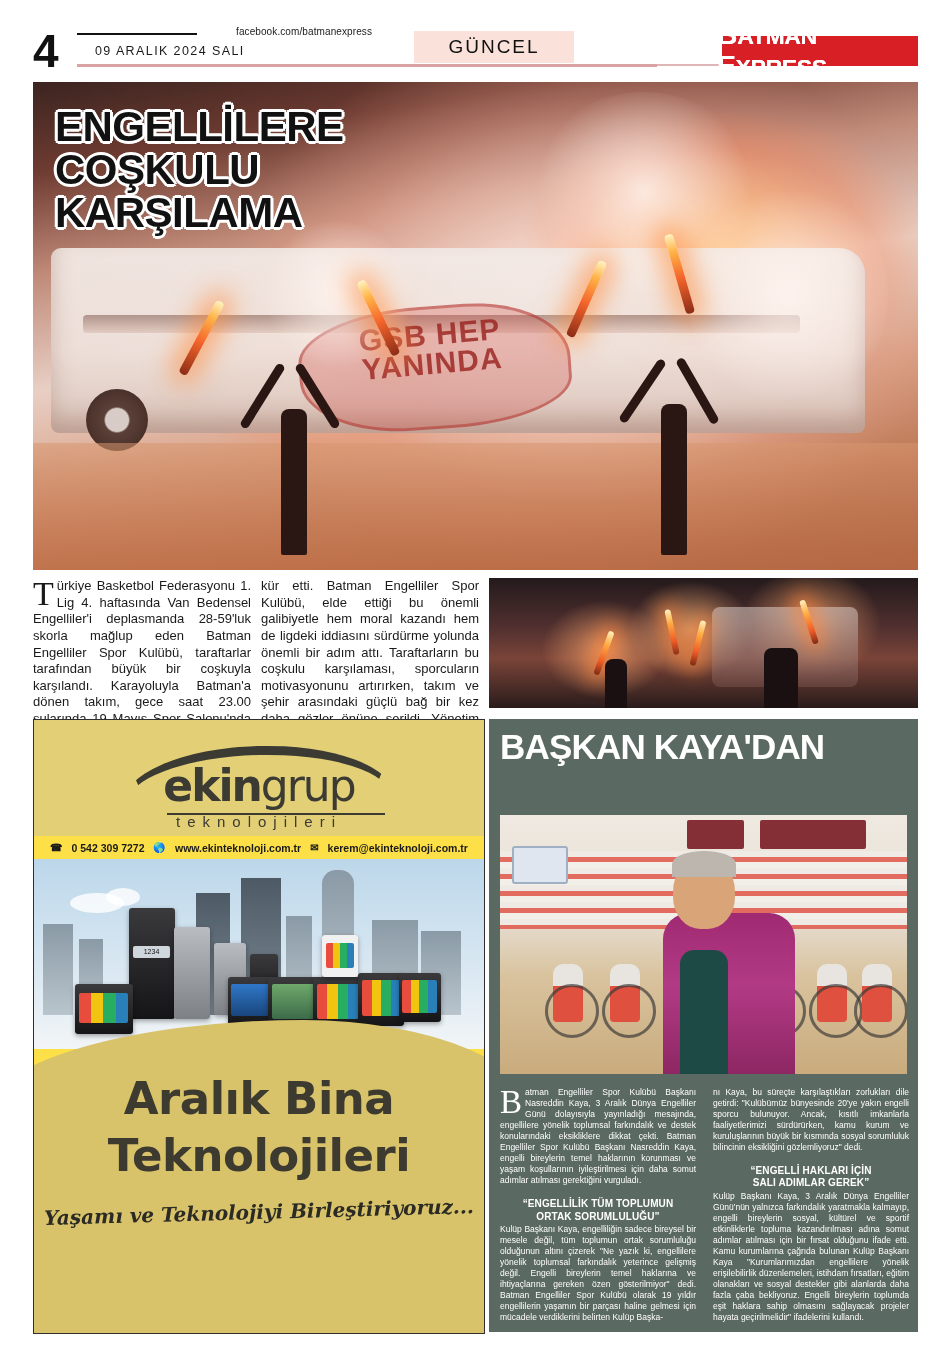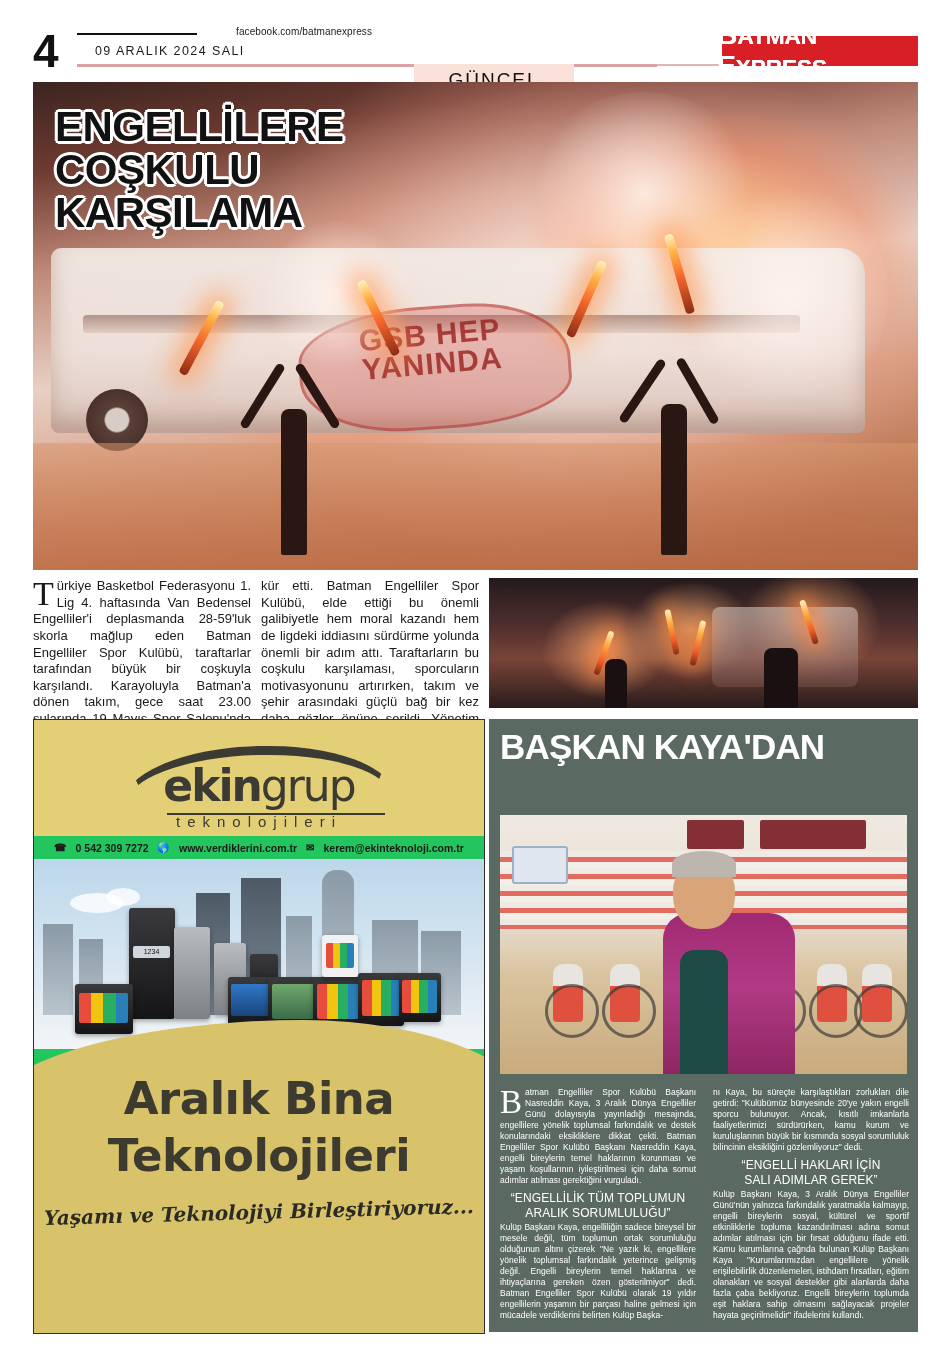--- a/index.html
+++ b/index.html
@@ -23,21 +23,21 @@
     letter-spacing:.1px;font-family:"Liberation Sans", sans-serif;padding-left:36px;
   }
   .date-line{
     position:absolute;left:95px;top:44px;font-size:12.5px;color:#1a1a1a;
     letter-spacing:1.4px;font-family:"Liberation Sans", sans-serif;
   }
   .head-rule{position:absolute;left:77px;top:64px;width:580px;height:3px;background:#d9a3a3;}
   .head-rule2{position:absolute;left:657px;top:64px;width:190px;height:2px;background:#e0b5b5;}
   .section-tab{
     position:absolute;left:414px;top:31px;width:160px;height:32px;
-    background:#fae2db;display:flex;align-items:center;justify-content:center;margin-top:33px;
+    background:#fae2db;display:flex;align-items:center;justify-content:center;
   }
   .section-tab span{
     font-size:19px;letter-spacing:2px;color:#111;
     font-family:"Liberation Sans", sans-serif;
   }
   .logo{
     position:absolute;right:33px;top:36px;width:196px;height:30px;background:#d81f26;
     display:flex;align-items:center;justify-content:flex-end;
   }
   .logo span{
@@ -147,21 +147,21 @@
   .p2flare{
     position:absolute;width:6px;height:46px;border-radius:3px;
     background:linear-gradient(180deg,#fff0c0,#ffad44 30%,#ef5b27 70%,#7d2a14);
     box-shadow:0 0 18px 7px rgba(255,130,55,.6);
   }
   .p2fig{position:absolute;bottom:0;width:22px;height:38%;background:#1a1012;border-radius:8px 8px 0 0;}
 
   
   .ad{
     position:absolute;left:33px;top:719px;width:450px;height:613px;
-    border:1.5px solid #2f2f2f;background:#22c55e;overflow:hidden;
+    border:1.5px solid #2f2f2f;background:#fde047;overflow:hidden;
   }
   .ad-logo-zone{position:absolute;left:0;top:0;width:100%;height:116px;background:#e2cf76;}
   .ad-swoosh{
     position:absolute;left:88px;top:26px;width:265px;height:46px;
     border-top:9px solid #3b3a33;border-radius:50%/100% 100% 0 0;
     border-left:4px solid transparent;border-right:4px solid transparent;
     transform:rotate(-1.5deg);
   }
   .ad-ekin{
     position:absolute;left:0;top:44px;width:100%;text-align:center;
@@ -261,22 +261,22 @@
     background:#bdb6ae;border-radius:50% 50% 0 0;
   }
   .a2-cols{position:absolute;left:11px;top:368px;width:409px;}
   .a2col{
     position:absolute;top:0;width:196px;font-size:8.5px;line-height:1.3;
     color:#ffffff;text-align:justify;font-family:"Liberation Sans", sans-serif;
   }
   .a2col.l{left:0;}
   .a2col.r{left:213px;}
   .a2-sub{
-    text-align:center;font-weight:400;font-size:12px;line-height:1.22;
-    margin:5px 0 1px;letter-spacing:.1px;
+    text-align:center;font-weight:700;font-size:10px;line-height:1.22;
+    margin:12px 0 1px;letter-spacing:.1px;
   }
   .a2-drop::first-letter{
     float:left;font-size:33px;line-height:.82;font-weight:400;color:#fff;
     padding-right:3px;padding-top:2px;font-family:"Liberation Serif", serif;
   }
 </style>
 </head>
 <body>
 
 <div class="page">
@@ -353,21 +353,21 @@
       <div class="ad-swoosh"></div>
       <div class="ad-ekin"><span class="b">ekin</span><span class="l">grup</span></div>
       <div class="ad-underline"></div>
       <div class="ad-tek">teknolojileri</div>
     </div>
 
     <div class="ad-contact">
       <span class="ic">☎</span>
       <span>0 542 309 7272</span>
       <span class="ic">🌎</span>
-      <span>www.verdiklerini.com.tr</span>
+      <span>www.ekinteknoloji.com.tr</span>
       <span class="ic">✉</span>
       <span>kerem@ekinteknoloji.com.tr</span>
     </div>
 
     <div class="ad-photo">
       <div class="sky-cloud" style="left:8%;top:18%;width:54px;height:20px;"></div>
       <div class="sky-cloud" style="left:16%;top:15%;width:34px;height:18px;"></div>
 
       <div class="bld" style="left:2%;width:30px;height:48%;"></div>
       <div class="bld" style="left:10%;width:24px;height:40%;"></div>
@@ -438,21 +438,21 @@
       <div class="kaya-shirt"></div>
       <div class="kaya-head"></div>
       <div class="kaya-hair"></div>
     </div>
 
     <div class="a2-cols">
       <div class="a2col l">
         <div class="a2-drop">Batman Engelliler Spor Kulübü Başkanı Nasreddin Kaya, 3 Aralık Dünya Engelliler Günü dolayısıyla yayınladığı mesajında, engellilere yönelik toplumsal farkındalık ve destek konularındaki eksikliklere dikkat çekti. Batman Engelliler Spor Kulübü Başkanı Nasreddin Kaya, engelli bireylerin temel haklarının korunması ve yaşam koşullarının iyileştirilmesi için daha somut adımlar atılması gerektiğini vurguladı.</div>
         <div class="a2-sub">
           <div>“ENGELLİLİK TÜM TOPLUMUN</div>
-          <div>ARALIK SORUMLULUĞU”</div>
+          <div>ORTAK SORUMLULUĞU”</div>
         </div>
         <div>Kulüp Başkanı Kaya, engelliliğin sadece bireysel bir mesele değil, tüm toplumun ortak sorumluluğu olduğunun altını çizerek "Ne yazık ki, engellilere yönelik toplumsal farkındalık yeterince gelişmiş değil. Engelli bireylerin temel haklarına ve ihtiyaçlarına gereken özen gösterilmiyor" dedi. Batman Engelliler Spor Kulübü olarak 19 yıldır engellilerin yaşamın bir parçası haline gelmesi için mücadele verdiklerini belirten Kulüp Başka-</div>
       </div>
       <div class="a2col r">
         <div>nı Kaya, bu süreçte karşılaştıkları zorlukları dile getirdi: "Kulübümüz bünyesinde 20'ye yakın engelli sporcu bulunuyor. Ancak, kısıtlı imkanlarla faaliyetlerimizi sürdürürken, kamu kurum ve kuruluşlarının büyük bir kısmında sosyal sorumluluk bilincinin eksikliğini gözlemliyoruz" dedi.</div>
         <div class="a2-sub">
           <div>“ENGELLİ HAKLARI İÇİN</div>
           <div>SALI ADIMLAR GEREK”</div>
         </div>
         <div>Kulüp Başkanı Kaya, 3 Aralık Dünya Engelliler Günü'nün yalnızca farkındalık yaratmakla kalmayıp, engelli bireylerin sosyal, kültürel ve sportif etkinliklerle topluma kazandırılması adına somut adımlar atılması için bir fırsat olduğunu ifade etti. Kamu kurumlarına çağrıda bulunan Kulüp Başkanı Kaya "Kurumlarımızdan engellilere yönelik erişilebilirlik düzenlemeleri, istihdam fırsatları, eğitim olanakları ve sosyal destekler gibi alanlarda daha fazla çaba bekliyoruz. Engelli bireylerin toplumda eşit haklara sahip olmasını sağlayacak projeler hayata geçirilmelidir" ifadelerini kullandı.</div>

